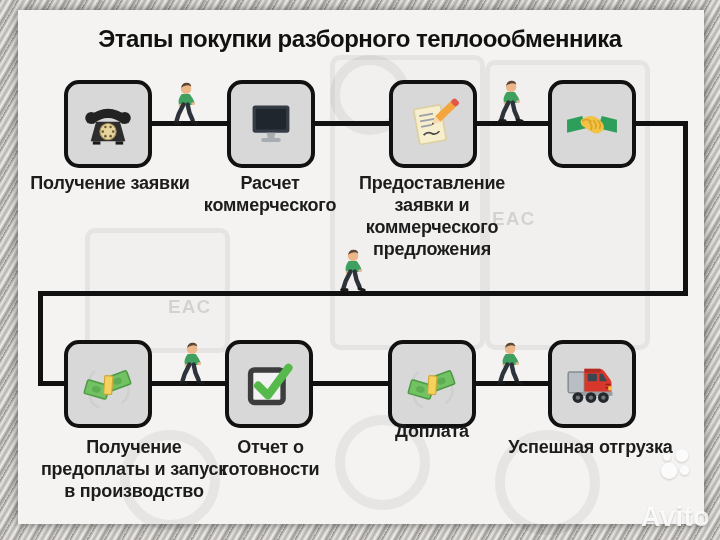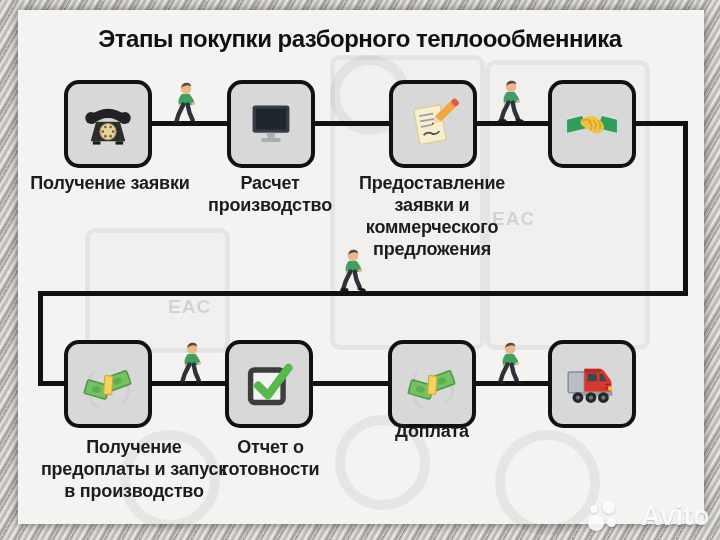--- a/index.html
+++ b/index.html
@@ -29,21 +29,21 @@
   }
   .step-box svg{width:52px;height:52px;}
   .line{position:absolute;background:#111;z-index:2;}
   .walker{position:absolute;width:30px;height:44px;z-index:4;}
   .step-label{
     position:absolute;text-align:center;font-size:18px;font-weight:600;
     color:#1c1c1c;line-height:1.22;white-space:pre-line;z-index:3;letter-spacing:-.2px;
   }
   .watermark{
     position:absolute;right:10px;bottom:7px;display:flex;align-items:center;gap:21px;
-    z-index:10;opacity:.95;
+    z-index:10;opacity:.95;flex-direction:column;
   }
   .watermark .wm-text{
     font-size:27px;font-weight:bold;color:rgba(255,255,255,.9);
     text-shadow:0 1px 2px rgba(0,0,0,.25);letter-spacing:.5px;
   }
   .watermark svg{width:34px;height:34px;filter:drop-shadow(0 1px 1px rgba(0,0,0,.2));}
 </style>
 </head>
 <body>
 
@@ -229,32 +229,33 @@
     </svg>
   <svg class="walker" style="left:176px;top:342px;">
       <use href="#sym-walker"></use>
     </svg>
   <svg class="walker" style="left:494px;top:342px;">
       <use href="#sym-walker"></use>
     </svg>
 
   <div class="step-label" style="left:20px;top:173px;width:180px;">Получение заявки</div>
   <div class="step-label" style="left:195px;top:173px;width:150px;">Расчет
-производство</div>
+коммерческого</div>
   <div class="step-label" style="left:352px;top:173px;width:160px;">Предоставление
 заявки и
 коммерческого
 предложения</div>
 
   <div class="step-label" style="left:15px;top:437px;width:190px;margin-left:24px;">Получение
 предоплаты и запуск
 в производство</div>
   <div class="step-label" style="left:198px;top:437px;width:145px;">Отчет о
 готовности</div>
   <div class="step-label" style="left:357px;top:421px;width:150px;">Доплата</div>
+  <div class="step-label" style="left:498px;top:437px;width:185px;">Успешная отгрузка</div>
 
   <div class="watermark">
     <svg>
         <use href="#sym-avito"></use>
       </svg>
     <span class="wm-text">Avito</span>
   </div>
 </div>
 
 </body></html>

